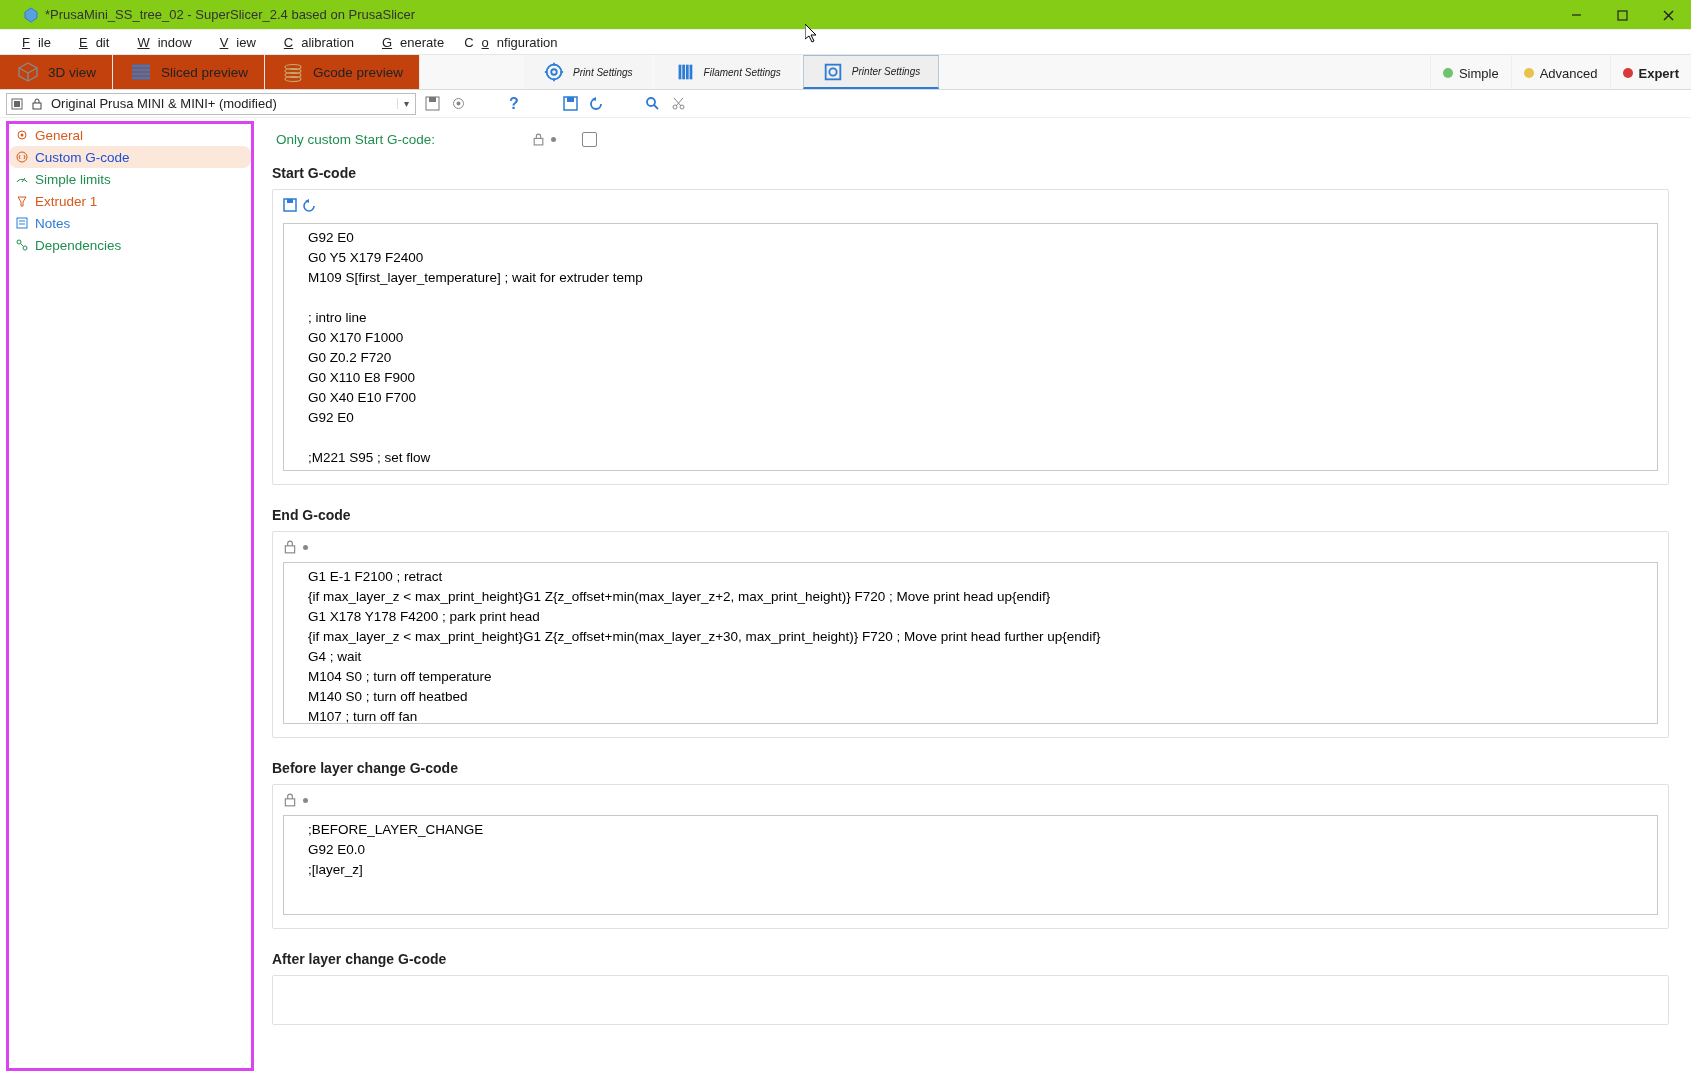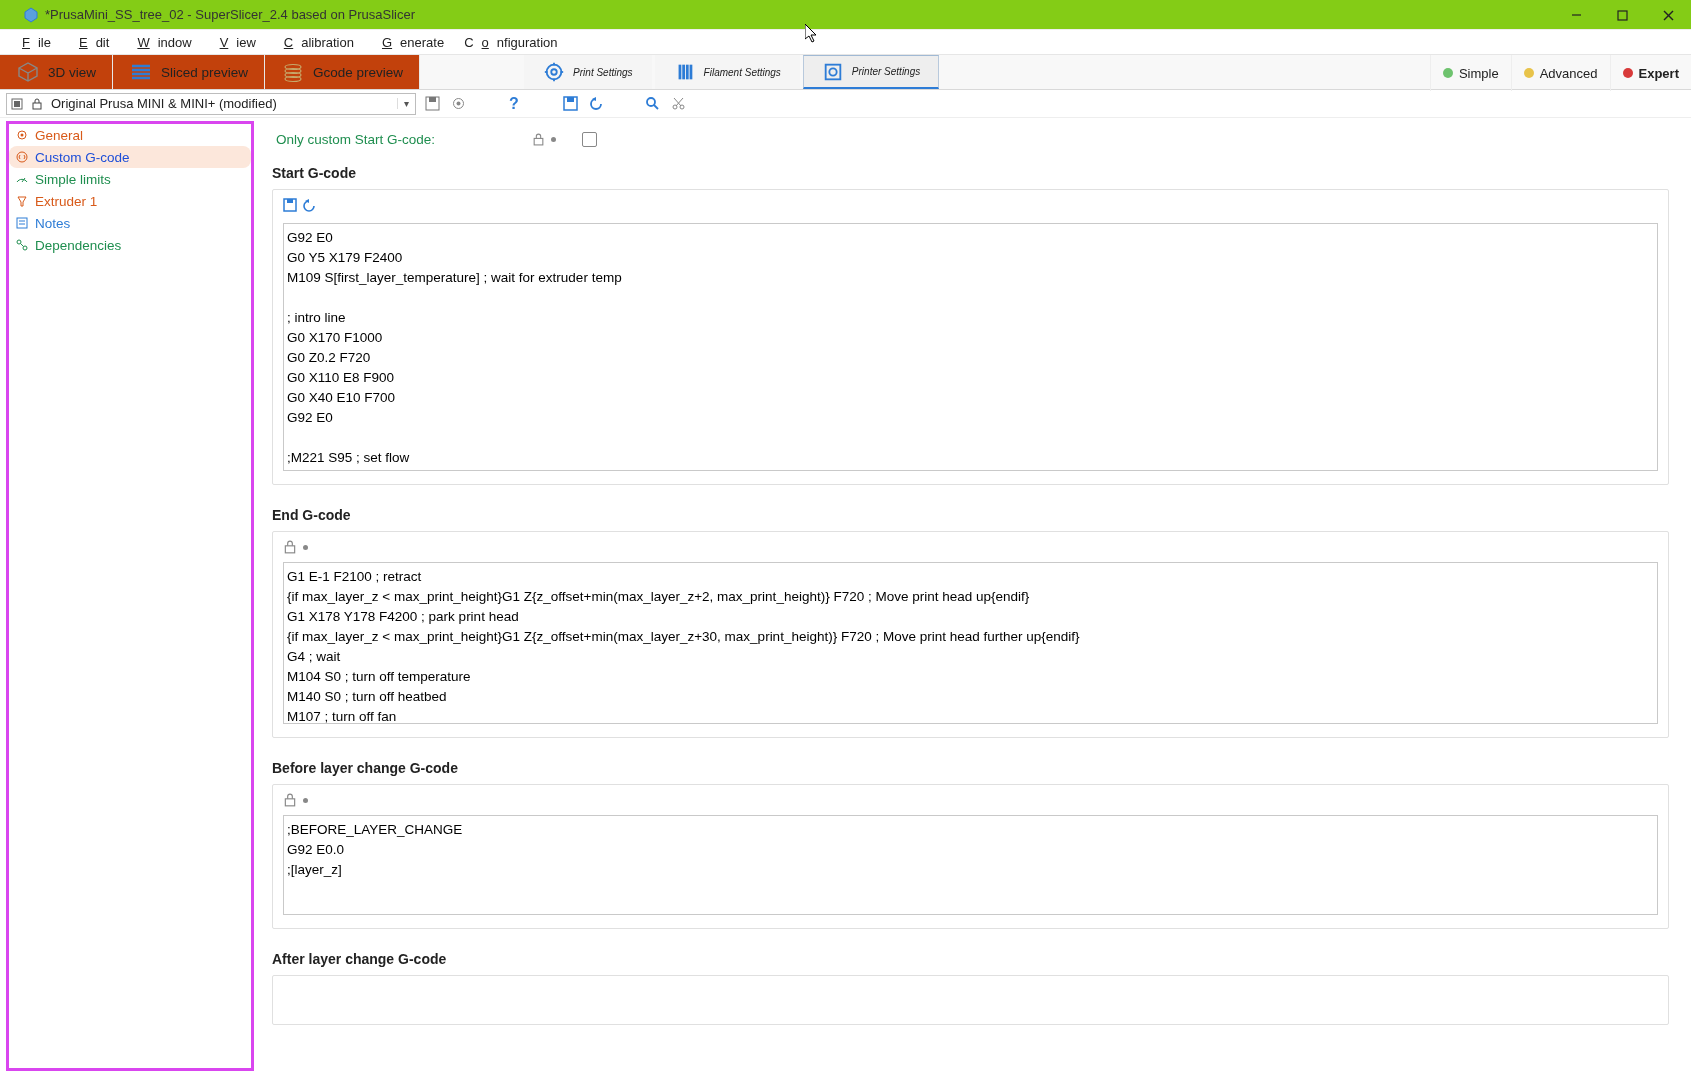--- a/index.html
+++ b/index.html
@@ -61,21 +61,21 @@
   .lockdot { display:flex; align-items:center; gap:6px; color:#888; font-size: 14px; margin-right: 10px;}
   .lockdot svg { width:13px; height:13px; }
   .lockdot .d { width:5px; height:5px; border-radius:50%; background:#888; }
   .cbox { width:15px; height:15px; border:1px solid #888; border-radius:2px; }
 
   .section { margin: 0 6px 18px 6px; }
   .section-header { font-weight: 600; font-size: 14px; color: #222; padding: 4px 0 8px 0; }
   .section-box { border: 1px solid #e0e0e0; border-radius: 2px; padding: 8px 10px 10px 10px;}
   .sec-icons { display:flex; align-items:center; gap:6px; margin-bottom:8px; }
   .sec-icons svg { width:14px; height:14px; }
-  .code-area { width: 100%; background: #fff; border: 1px solid #c9c9c9; font-family: "Segoe UI", sans-serif; font-size: 13.5px; line-height: 20px; padding: 4px 3px; resize: none; outline: none; white-space: pre; overflow: auto;}
+  .code-area { width: 100%; background: #fff; border: 1px solid #c9c9c9; font-family: "Segoe UI", sans-serif; font-size: 13.5px; line-height: 20px; padding: 4px 24px; resize: none; outline: none; white-space: pre; overflow: auto;}
   .code-area::-webkit-scrollbar { width: 18px; }
   .code-area::-webkit-scrollbar-thumb { background: #c1c1c1; border: 3px solid #fff; }
 
   .cursor { position: absolute; left: 805px; top: 24px; font-size: 20px; pointer-events:none; z-index:10;}
 
 </style>
 </head>
 <body>
 
 <div class="title-bar">

